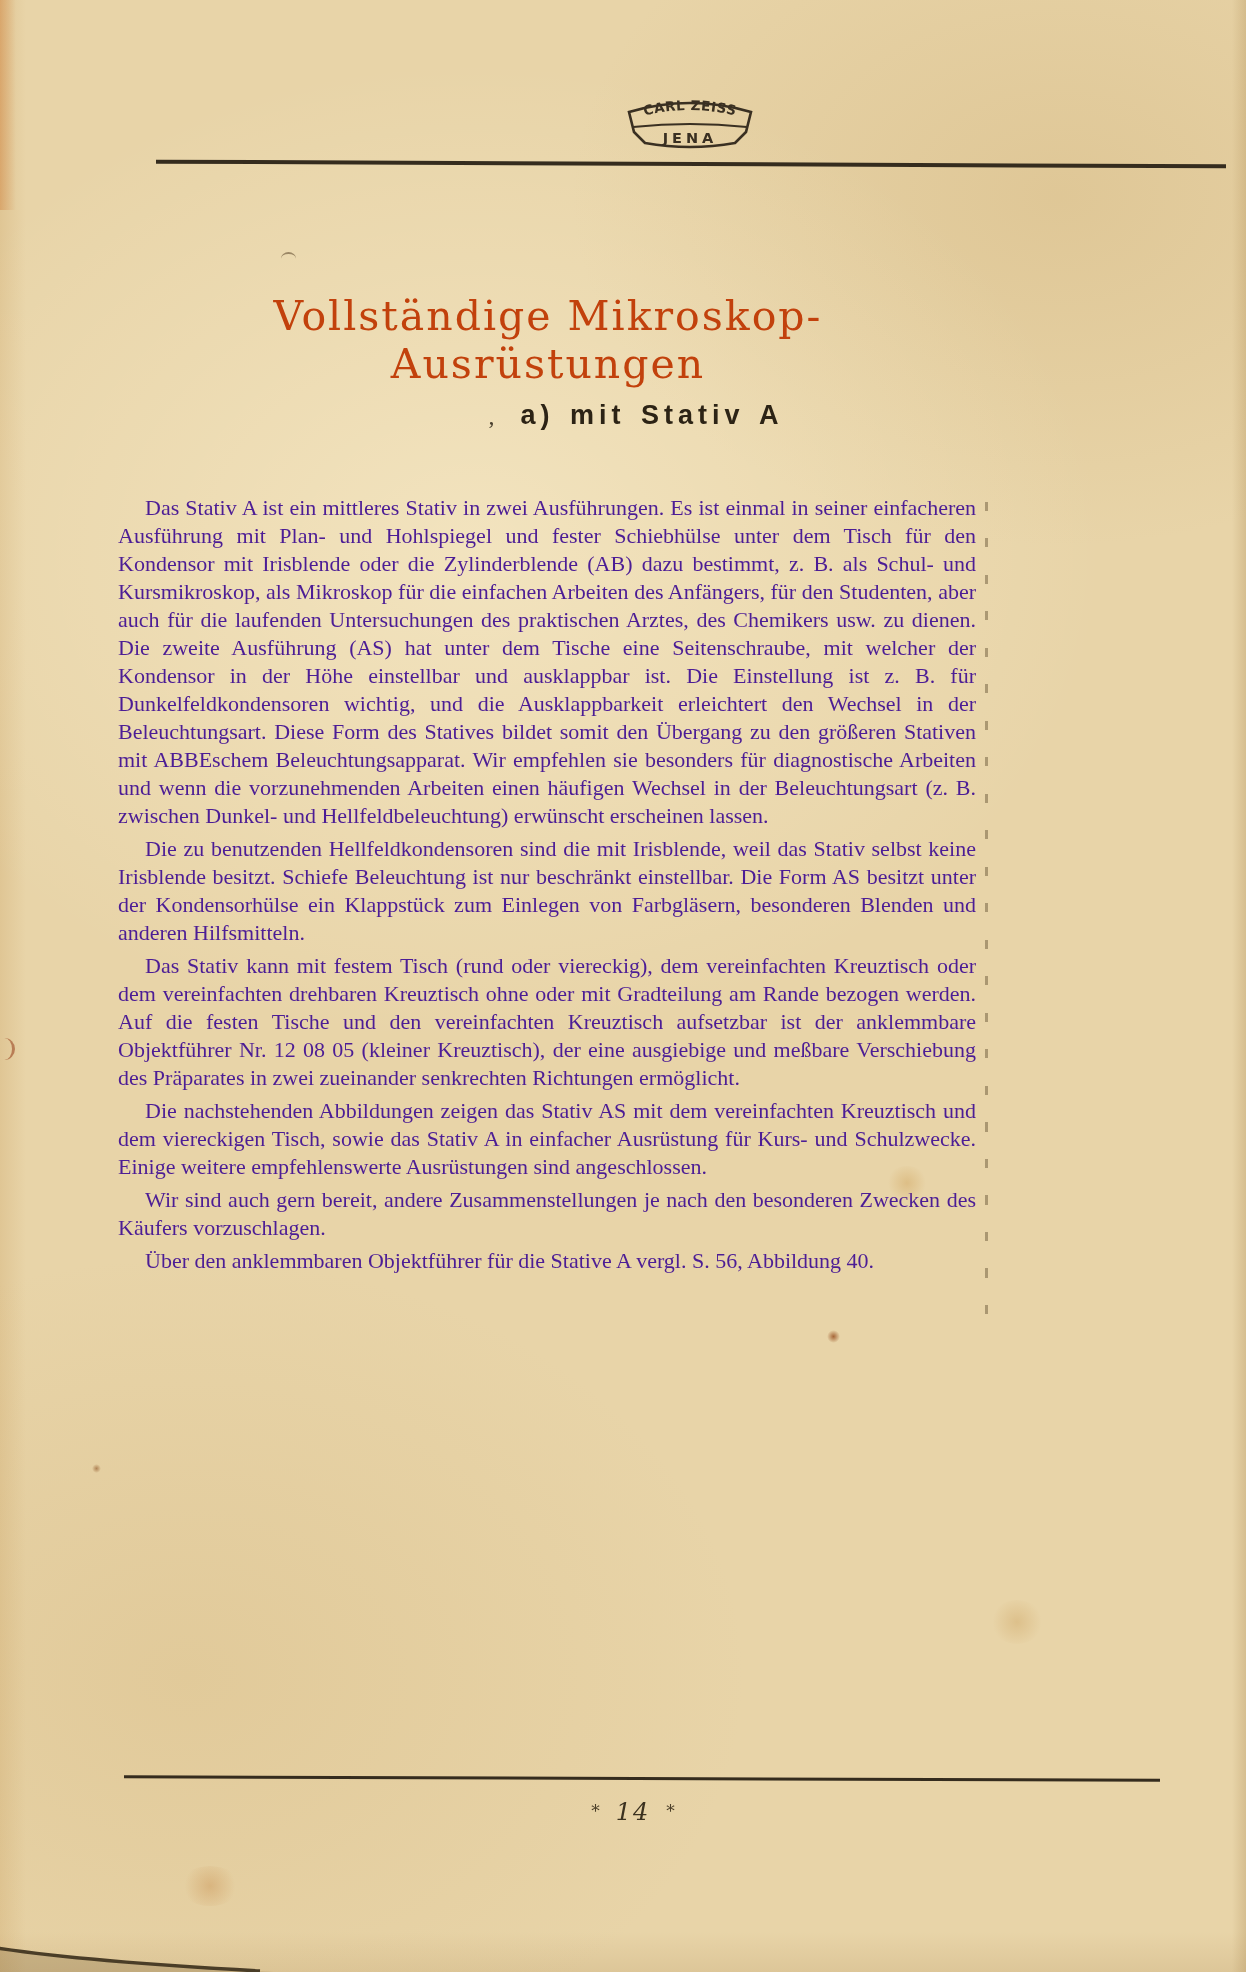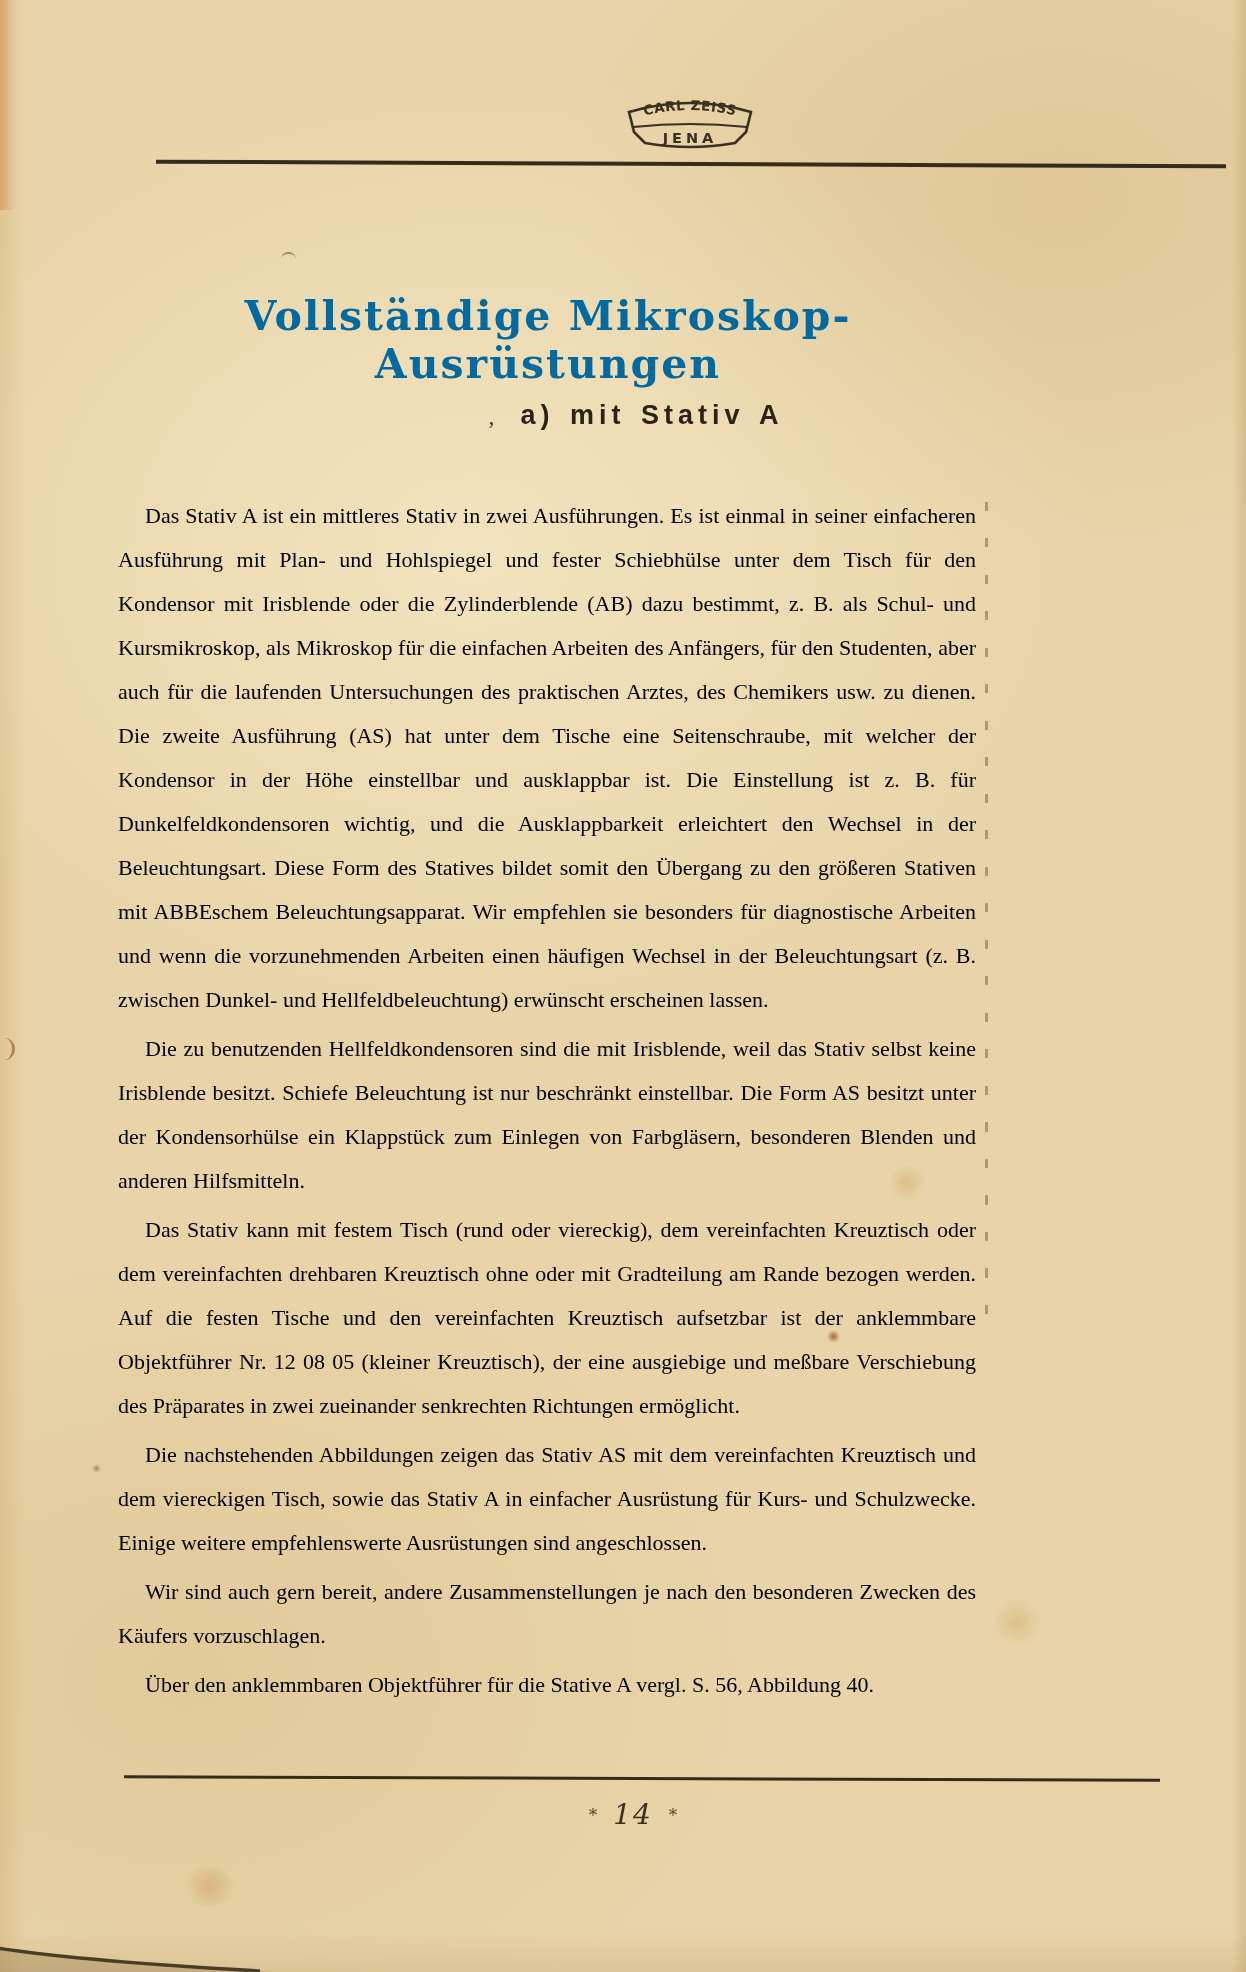--- a/index.html
+++ b/index.html
@@ -26,45 +26,45 @@
   .logo svg{width:100%;height:100%;}
   
   .rule{position:absolute;background:var(--color-rule,#352c1e);}
   .rule-top{left:156px;top:162px;width:1070px;height:4px;transform:rotate(.25deg);
     box-shadow:0 7px 0 -5px rgba(90,75,50,.75);}
   .rule-bottom{left:124px;top:1777px;width:1036px;height:3px;transform:rotate(.18deg);
     box-shadow:0 6px 0 -4px rgba(110,92,60,.6);}
   
   h1{
     position:absolute;left:118px;top:292px;width:860px;margin:0;
-    font-family:"DejaVu Serif", serif;font-weight:700;
-    font-size:41px;letter-spacing:2px;text-align:center;color:#0369a1;
+    font-family:"DejaVu Serif", serif;font-weight:400;
+    font-size:41px;letter-spacing:2px;text-align:center;color:#c2410c;
   }
   .subtitle-row{
     position:absolute;left:118px;top:400px;width:860px;text-align:center;
     transform:translateX(88px);white-space:nowrap;
   }
   .subtitle-row .stray{font-size:24px;margin-right:26px;color:#4a4030;}
   h2{
     display:inline;margin:0;font-family:Liberation Sans, sans-serif;
     font-size:27px;font-weight:bold;letter-spacing:5px;word-spacing:3px;color:#2c2315;
   }
   
   .body-text{
     position:absolute;left:118px;top:494px;width:858px;
-    font-size:22px;line-height:44px;text-align:justify;color:#000000;
+    font-size:22px;line-height:28px;text-align:justify;color:#4c1d95;
   }
   .body-text p{margin:0;text-indent:27px;}
   .body-text p + p{margin-top:5px;}
   
   .footer{
     position:absolute;left:118px;top:1798px;width:1030px;text-align:center;
     font-family:"DejaVu Serif", serif;color:#3b311f;
   }
-  .footer .pagenum{font-style:italic;font-size:28px;letter-spacing:2px;}
+  .footer .pagenum{font-style:italic;font-size:24px;letter-spacing:2px;}
   .footer .orn{font-size:17px;vertical-align:3px;margin:0 16px;color:#4a3e28;}
   
   .edge-marks{
     position:absolute;left:985px;top:502px;width:3px;height:812px;opacity:.55;
     background:repeating-linear-gradient(180deg, rgba(92,74,44,.8) 0 9px, rgba(92,74,44,0) 9px 36.5px);
   }
   .stain{position:absolute;border-radius:50%;pointer-events:none;}
   .stain-rust-1{left:827px;top:1330px;width:13px;height:13px;
     background:radial-gradient(circle, rgba(150,76,30,.8), rgba(150,76,30,0) 70%);}
   .stain-rust-2{left:92px;top:1464px;width:9px;height:9px;

